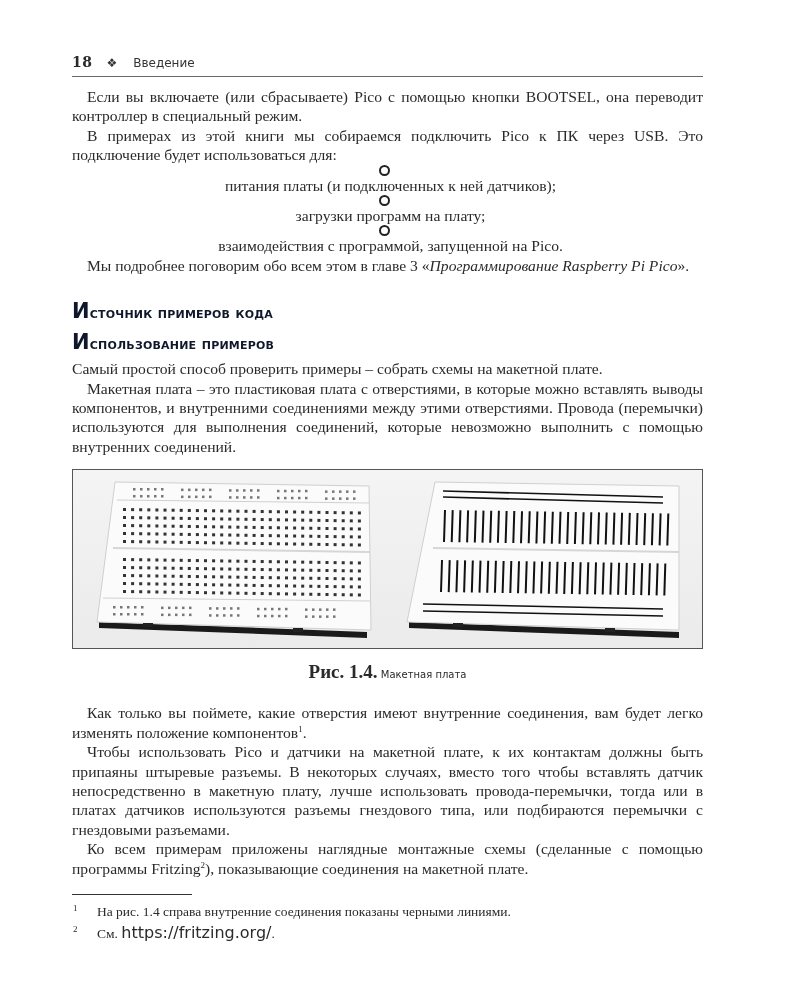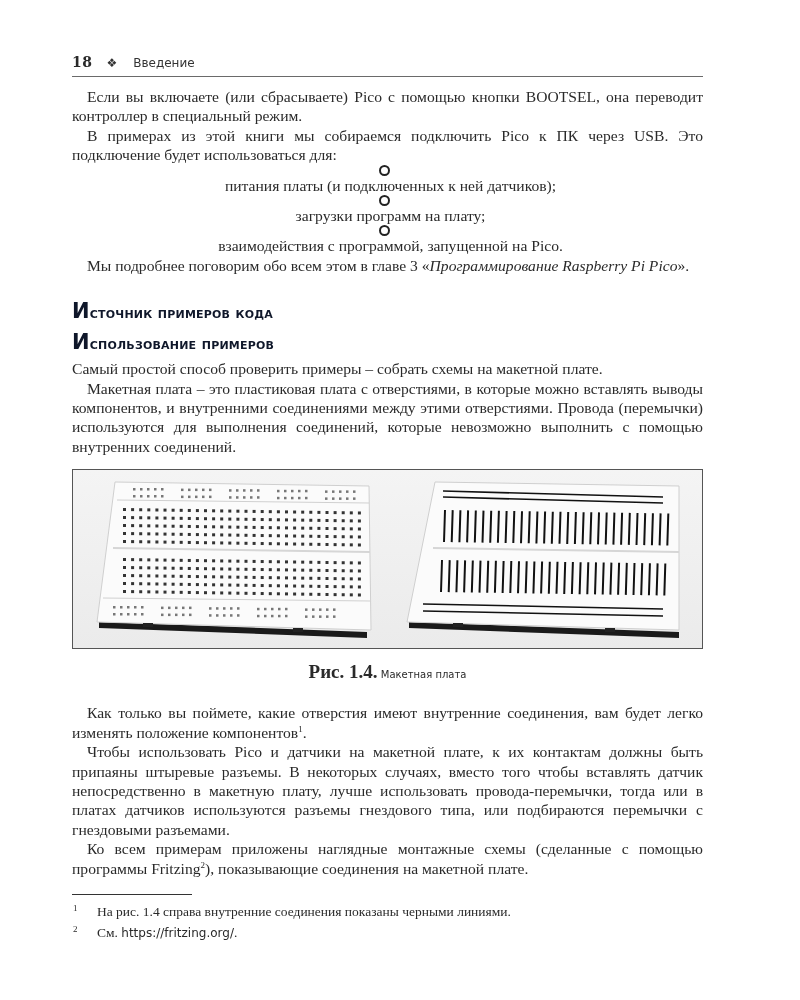--- a/index.html
+++ b/index.html
@@ -31,21 +31,21 @@
     .caption { text-align: center; margin-top: 12px; font-size: 13px; }
     .caption .lbl { font-family: "Liberation Serif", serif; font-weight: bold; font-size: 19px; }
     .caption .txt { font-family: "DejaVu Sans", sans-serif; font-size: 10px; }
 
     .after-fig { margin-top: 20px; }
     sup { font-size: 9px; line-height: 0; }
 
     .fn-rule { width: 120px; border-top: 1px solid #333; margin-top: 16px; margin-bottom: 6px; }
     .footnote { display: flex; font-family: "Liberation Serif", serif; font-size: 13.5px; line-height: 21px; }
     .fn-mark { width: 24px; font-size: 9px; line-height: 15px; flex: none; padding-left: 1px; }
-    .fn-url { font-family: "DejaVu Sans", sans-serif; font-size: 12px; }
+    .fn-url { font-family: "DejaVu Sans", sans-serif; font-size: 16px; }
   </style>
 </head>
 <body>
 
 <div class="page">
 
   <div class="running-head">
     <span class="rh-num">18</span>
     <span class="rh-orn">❖</span>
     <span class="rh-title">Введение</span>

